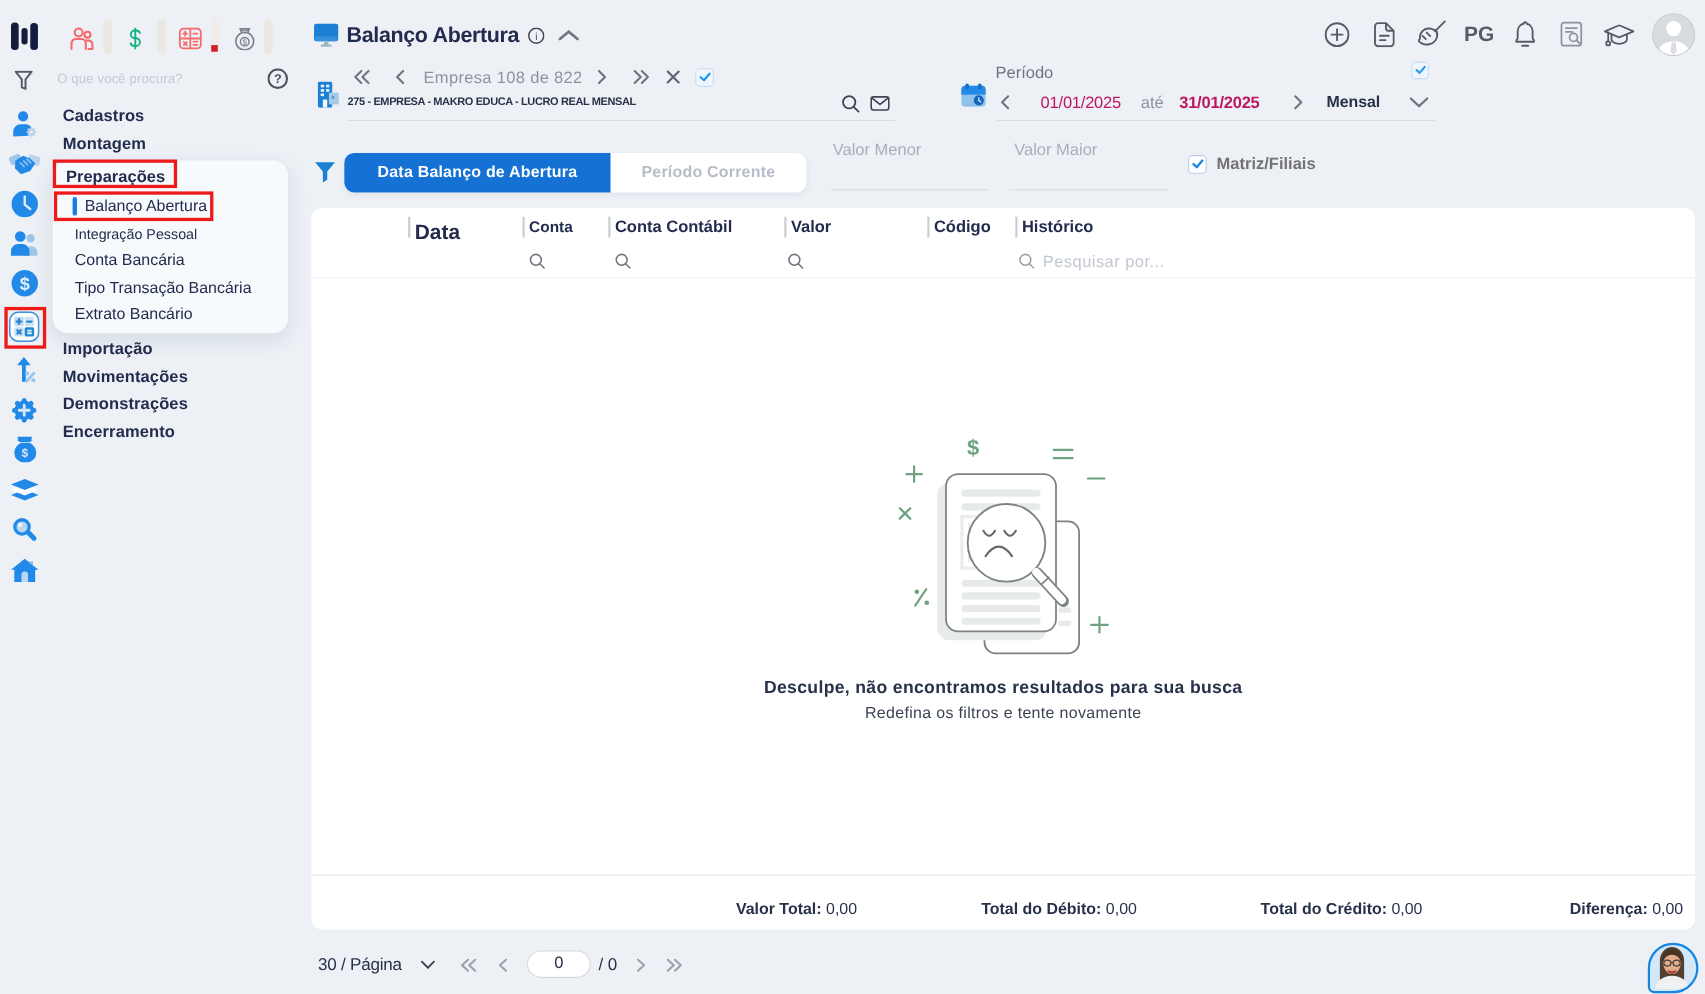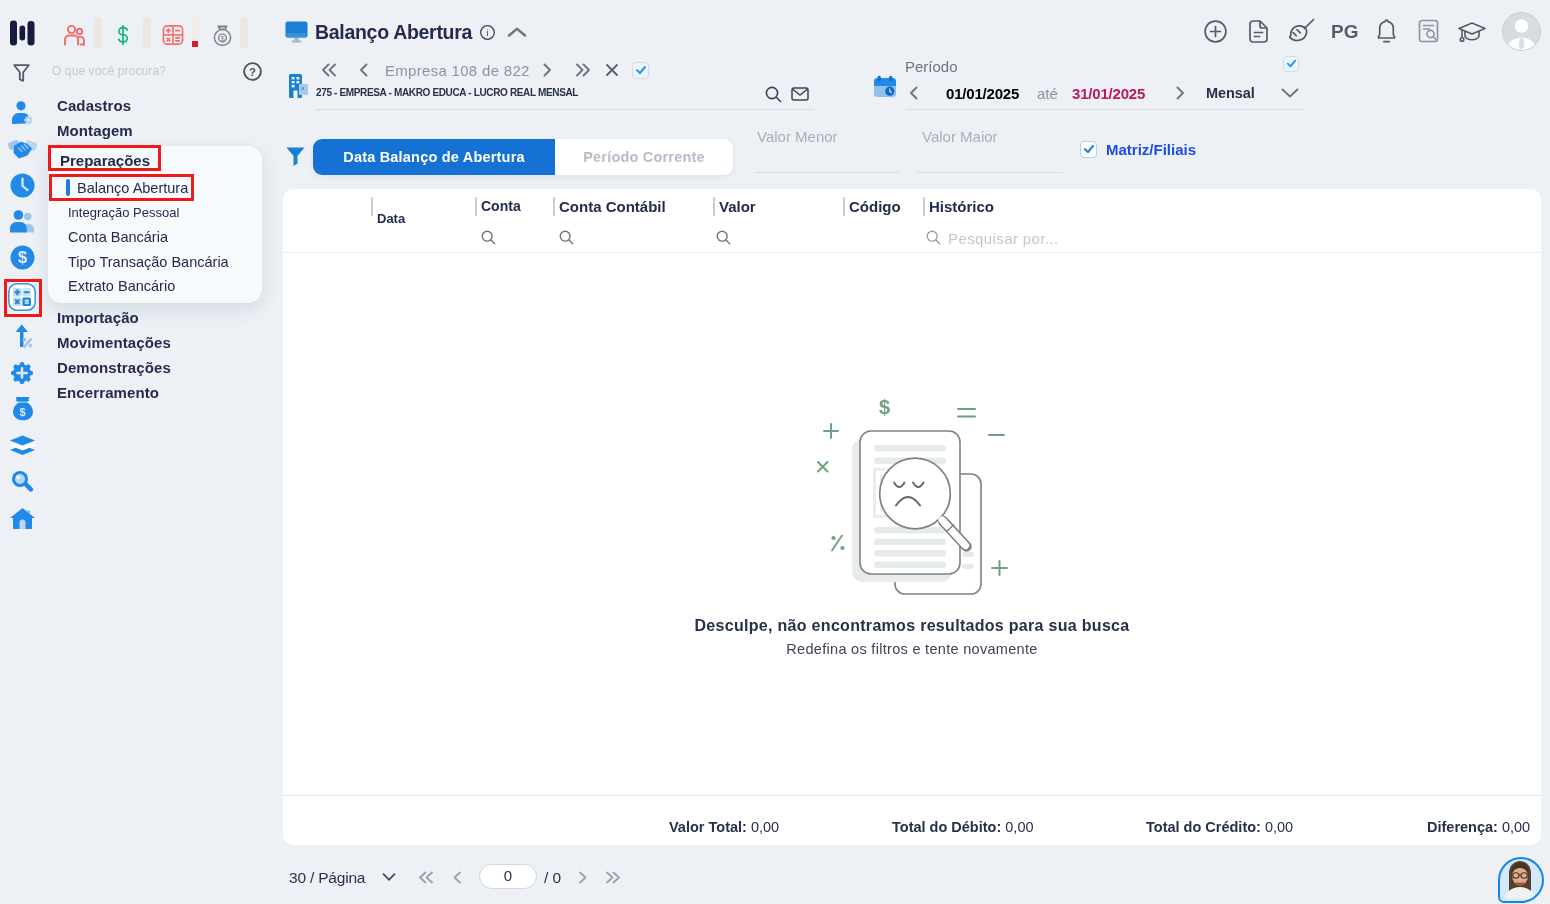--- a/index.html
+++ b/index.html
@@ -310,21 +310,21 @@
   <circle cx="16.8" cy="16.2" r="4.6" fill="#1565c0"></circle>
   <path d="M16.8 13.8 v2.6 l1.8 1.2" stroke="#cfe5f7" stroke-width="1.2" fill="none" stroke-linecap="round"></path>
 </svg>
 </div>
 <div class="abs" style="left:905px;top:58px;color:#6e7480;font-size:15px">Período</div>
 <div class="abs" style="left:909px;top:86px">
 <svg width="9" height="14" viewBox="0 0 9 14" fill="none" stroke="#6e7480" stroke-width="1.9" stroke-linecap="round" stroke-linejoin="round">
       <path d="M7.5 1.5 L2 7 l5.5 5.5"></path>
     </svg>
 </div>
-<div class="abs" style="left:946px;top:85px;color:#000000;font-size:15px;font-weight:bold;letter-spacing:-0.2px">01/01/2025</div>
+<div class="abs" style="left:946px;top:85px;color:#be185d;font-size:15px;font-weight:normal;letter-spacing:-0.2px">01/01/2025</div>
 <div class="abs" style="left:1037px;top:85px;color:#8d939e;font-size:15px">até</div>
 <div class="abs" style="left:1072px;top:85px;color:#be185d;font-size:15px;font-weight:bold;letter-spacing:-0.2px">31/01/2025</div>
 <div class="abs" style="left:1176px;top:86px">
 <svg width="9" height="14" viewBox="0 0 9 14" fill="none" stroke="#6e7480" stroke-width="1.9" stroke-linecap="round" stroke-linejoin="round">
       <path d="M1.5 1.5 L7 7 l-5.5 5.5"></path>
     </svg>
 </div>
 <div class="abs" style="left:1206px;top:85px;color:#273149;font-size:14.5px;font-weight:bold;letter-spacing:-0.1px">Mensal</div>
 <div class="abs" style="left:1281px;top:88px">
 <svg width="18" height="10" viewBox="0 0 18 10" fill="none" stroke="#6e7480" stroke-width="2" stroke-linecap="round">
@@ -348,21 +348,21 @@
 <div class="abs" style="left:555px;top:139px;width:178px;height:36px;color:#b6bcc8;font-size:14.5px;font-weight:bold;text-align:center;line-height:36px;letter-spacing:0.2px">Período Corrente</div>
 <div class="abs" style="left:757px;top:128px;color:#a8aeb9;font-size:15px">Valor Menor</div>
 <div class="abs" style="left:755px;top:172px;width:144px;height:1px;background:#d9dde3"></div>
 <div class="abs" style="left:922px;top:128px;color:#a8aeb9;font-size:15px">Valor Maior</div>
 <div class="abs" style="left:917px;top:172px;width:146px;height:1px;background:#d9dde3"></div>
 <div class="abs" style="left:1080px;top:141px;width:17px;height:17px;background:#fff;border:1.5px solid #b8cfe6;border-radius:4px">
 <svg width="14" height="14" viewBox="0 0 14 14" style="margin:0 auto">
       <path d="M3 7.2 L6 10 L11 4" stroke="#1e88e5" stroke-width="2.2" fill="none" stroke-linecap="round" stroke-linejoin="round"></path>
     </svg>
 </div>
-<div class="abs" style="left:1106px;top:141px;color:#1d4ed8;font-size:15px;font-weight:bold">Matriz/Filiais</div>
+<div class="abs" style="left:1106px;top:141px;color:#737373;font-size:15px;font-weight:bold">Matriz/Filiais</div>
 
 <div class="abs" style="left:1204px;top:20px">
 <svg width="23" height="23" viewBox="0 0 23 23" fill="none" stroke="#555b66" stroke-width="1.7">
       <circle cx="11.5" cy="11.5" r="10.4"></circle>
       <path d="M11.5 6.5 v10 M6.5 11.5 h10" stroke-linecap="round"></path>
     </svg>
 </div>
 <div class="abs" style="left:1249px;top:20px">
 <svg width="19" height="23" viewBox="0 0 19 23" fill="none" stroke="#555b66" stroke-width="1.7">
       <path d="M1 4 a3 3 0 0 1 3-3 h7 l7 7 v11 a3 3 0 0 1 -3 3 h-11 a3 3 0 0 1 -3-3 z"></path>
@@ -417,21 +417,21 @@
   <ellipse cx="24.2" cy="16.5" rx="3.2" ry="2.7" fill="none" stroke="#3a3a3a" stroke-width="1.1"></ellipse>
   <path d="M19 16 h2" stroke="#3a3a3a" stroke-width="1"></path>
   <path d="M16 23.5 q4 4.5 8 0 q-4 1.8 -8 0 z" fill="#fff" stroke="#a8433c" stroke-width="1.2"></path>
   <path d="M5 40 a15 12 0 0 1 30 0 z" fill="#eff1f2"></path>
 </svg>
 </div>
 
 <div class="abs" style="left:283px;top:189px;width:1258px;height:656px;background:#fff;border-radius:10px"></div>
 
 <div class="abs" style="left:371px;top:197px;width:1.5px;height:19px;background:#c9cdd4"></div>
-<div class="abs b" style="left:377px;top:211px;font-size:13px">Data</div>
+<div class="abs b" style="left:377px;top:201px;font-size:19px">Data</div>
 <div class="abs" style="left:475px;top:197px;width:1.5px;height:19px;background:#c9cdd4"></div>
 <div class="abs b" style="left:481px;top:198px;font-size:14px">Conta</div>
 <div class="abs" style="left:553px;top:197px;width:1.5px;height:19px;background:#c9cdd4"></div>
 <div class="abs b" style="left:559px;top:198px;font-size:15px">Conta Contábil</div>
 <div class="abs" style="left:713px;top:197px;width:1.5px;height:19px;background:#c9cdd4"></div>
 <div class="abs b" style="left:719px;top:198px;font-size:15px">Valor</div>
 <div class="abs" style="left:843px;top:197px;width:1.5px;height:19px;background:#c9cdd4"></div>
 <div class="abs b" style="left:849px;top:198px;font-size:15px">Código</div>
 <div class="abs" style="left:923px;top:197px;width:1.5px;height:19px;background:#c9cdd4"></div>
 <div class="abs b" style="left:929px;top:198px;font-size:15px">Histórico</div>

